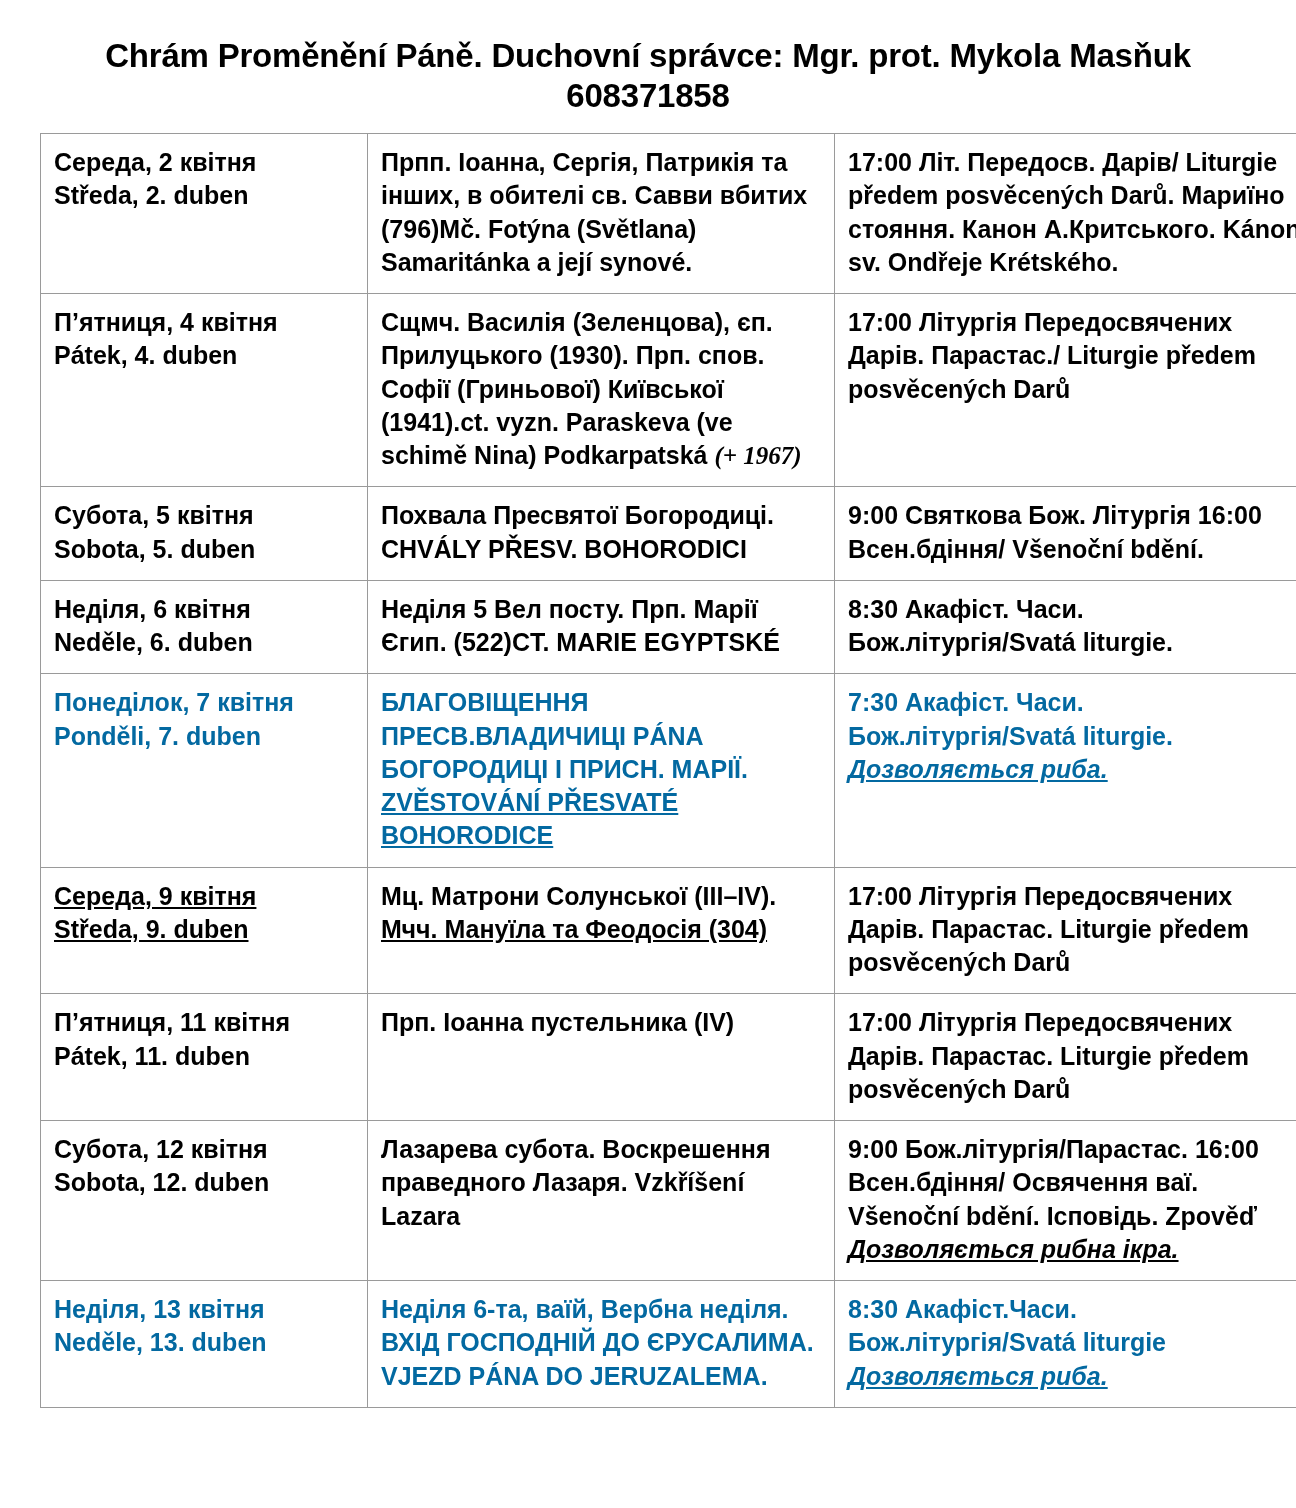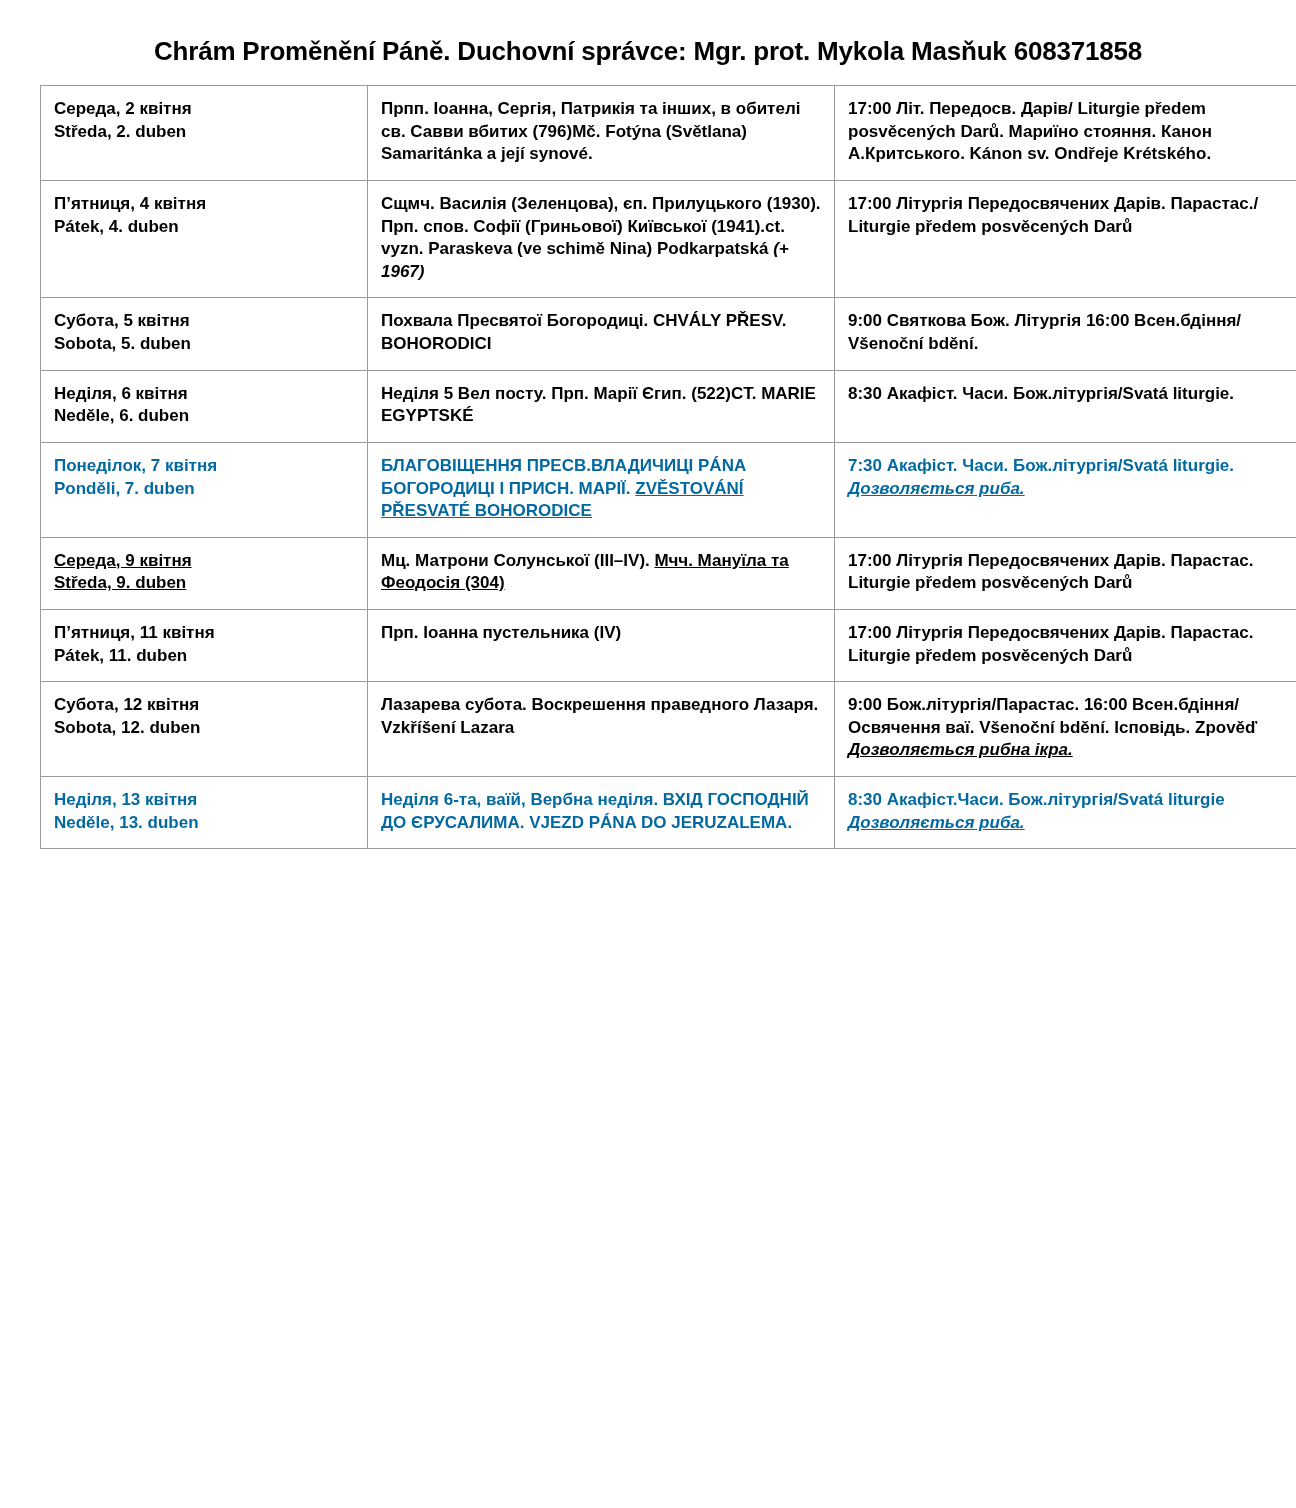--- a/index.html
+++ b/index.html
@@ -12,51 +12,52 @@
     min-height: 1508px;
     font-family: "Liberation Sans", sans-serif;
     color: #000000;
   }
   .page {
     width: 1296px;
     box-sizing: border-box;
     padding: 36px 40px 20px 40px;
   }
   .doc-title {
-    font-size: 26px;
+    font-size: 33px;
     font-weight: bold;
     text-align: center;
     letter-spacing: -0.2px;
     margin: 0 0 18px 0;
     line-height: 1.2;
   }
   table.schedule {
     border-collapse: collapse;
     width: 1196px;
     table-layout: fixed;
   }
   table.schedule td {
     border: 1px solid #9a9a9a;
     vertical-align: top;
     padding: 12px 13px 14px 13px;
-    font-size: 17px;
+    font-size: 25px;
     font-weight: bold;
     line-height: 1.33;
   }
   td.col-date { width: 300px; }
   td.col-commem { width: 440px; }
   td.col-services { width: 456px; }
   .red {
     color: #0369a1;
   }
   .u {
     text-decoration: underline;
   }
   .it {
     font-style: italic;
+    font-family: Liberation Serif, serif;
   }
   .ital-under {
     font-style: italic;
     text-decoration: underline;
   }
   .seg { }
 </style>
 </head>
 <body>
 

